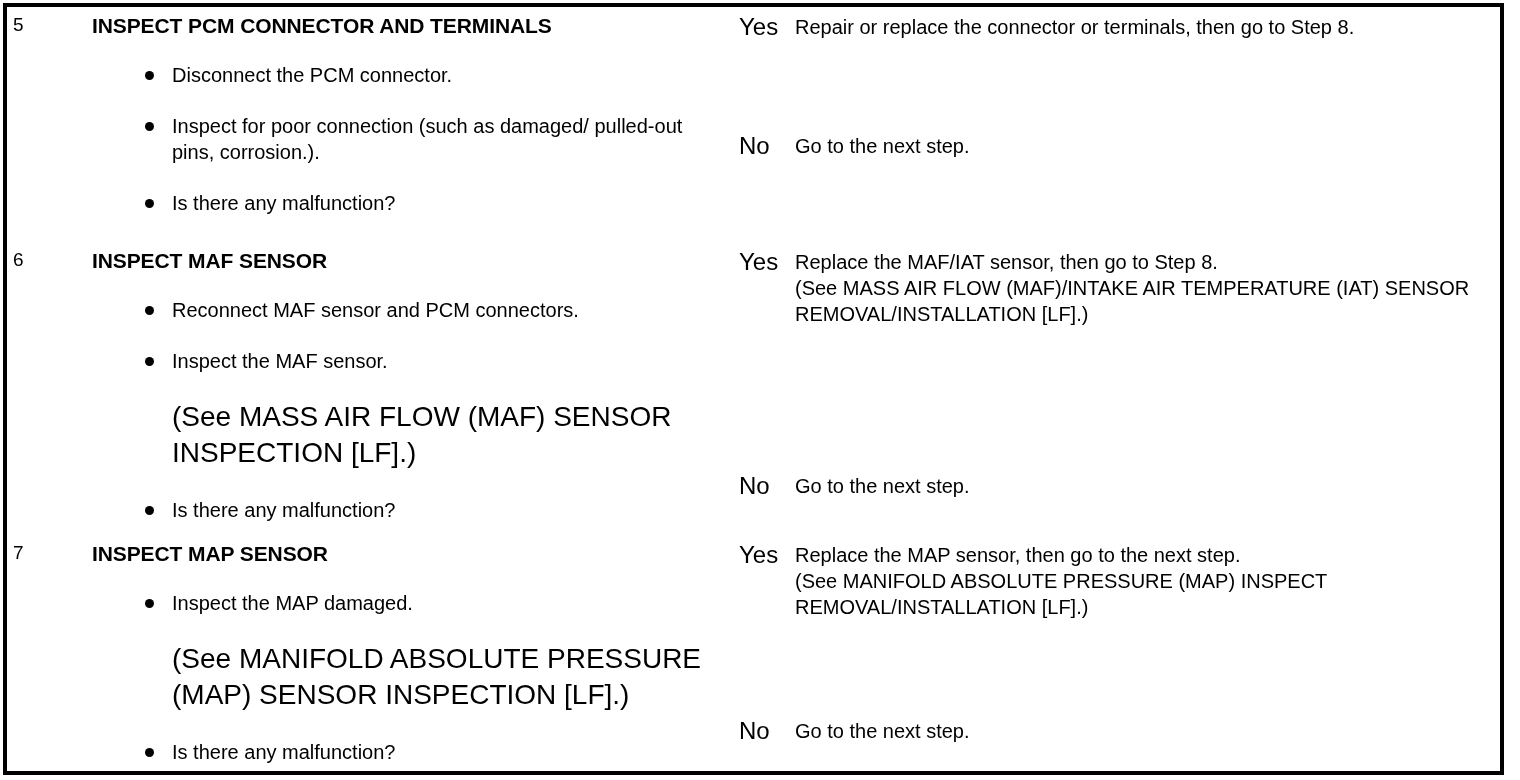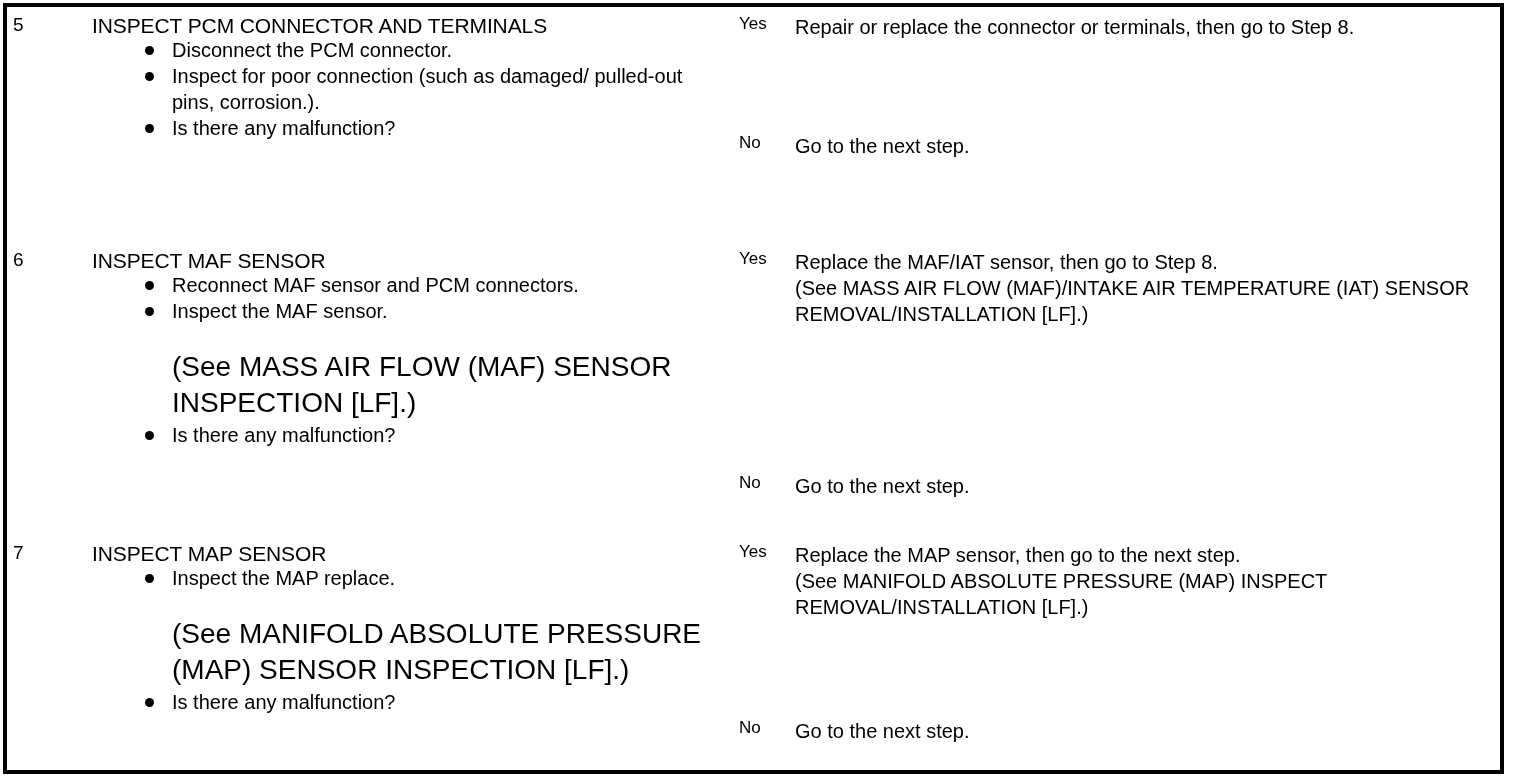--- a/index.html
+++ b/index.html
@@ -59,57 +59,58 @@
     line-height: 1;
     padding: 8px 0 0 6px;
   }
 
   .action-body {
     padding: 7px 10px 6px 8px;
   }
 
   .action-title {
     font-size: 21px;
-    font-weight: normal;
+    font-weight: bold;
     line-height: 1.1;
     letter-spacing: -0.1px;
     white-space: nowrap;
   }
 
   .bullet-list {
     margin: 0;
     padding: 0;
     list-style: none;
   }
 
   .bullet-item {
     position: relative;
     padding-left: 80px;
     font-size: 20px;
     line-height: 1.3;
+    margin-top: 25px;
   }
   .bullet-dot {
     position: absolute;
     left: 53px;
     top: 9px;
     width: 9px;
     height: 9px;
     background: #000;
     border-radius: 50%;
   }
 
   .note-line {
     padding-left: 80px;
     font-size: 28px;
     line-height: 1.3;
     margin-top: 25px;
   }
 
   .yn-label {
-    font-size: 17px;
+    font-size: 24px;
     line-height: 1;
     padding: 8px 0 0 5px;
     white-space: nowrap;
   }
 
   .result-body {
     font-size: 20px;
     line-height: 1.3;
     padding: 7px 8px 6px 9px;
   }
@@ -219,21 +220,21 @@
     <tr class="step-sep-top">
       <td class="cell-step" rowspan="2">
         <div class="step-num">7</div>
       </td>
       <td class="cell-action" rowspan="2">
         <div class="action-body">
           <div class="action-title">INSPECT MAP SENSOR</div>
           <ul class="bullet-list">
             <li class="bullet-item">
               <span class="bullet-dot"></span>
-              <span>Inspect the MAP replace.</span>
+              <span>Inspect the MAP damaged.</span>
             </li>
             <li class="note-line">(See MANIFOLD ABSOLUTE PRESSURE (MAP) SENSOR INSPECTION [LF].)</li>
             <li class="bullet-item">
               <span class="bullet-dot"></span>
               <span>Is there any malfunction?</span>
             </li>
           </ul>
         </div>
       </td>
       <td class="cell-yn" style="height:176px">

